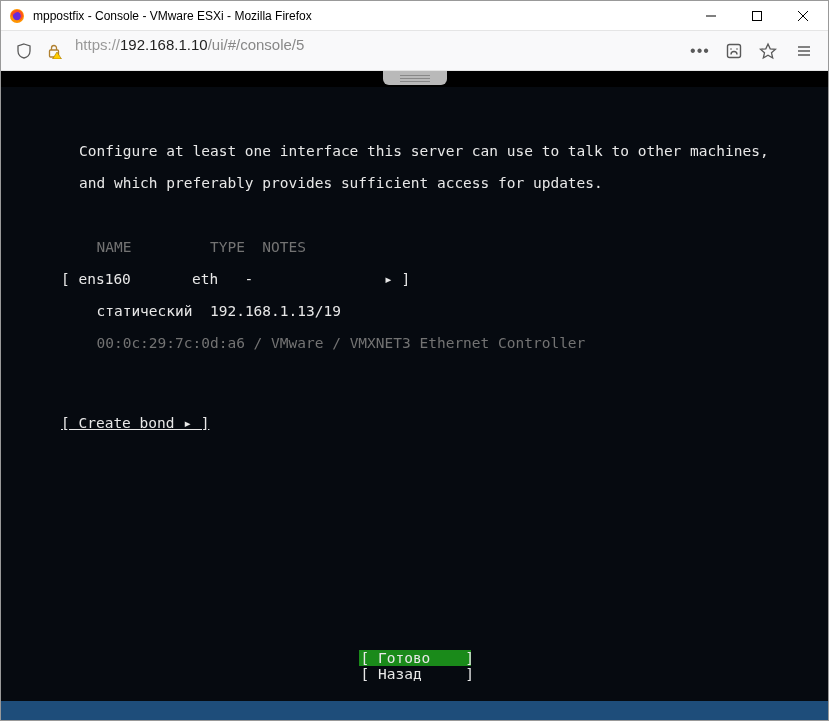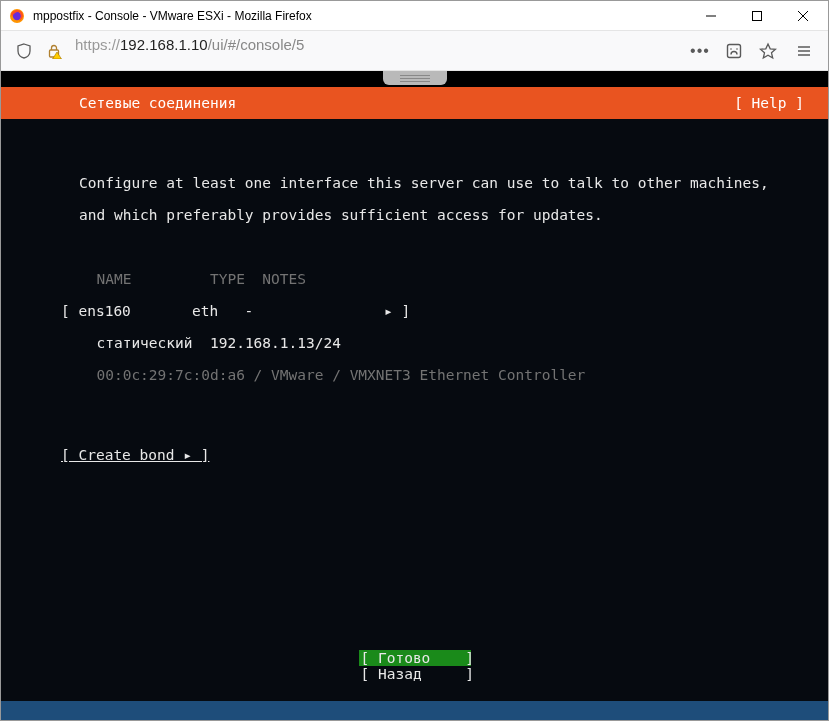--- a/index.html
+++ b/index.html
@@ -249,32 +249,28 @@
   <div class="blackbar">
     <div class="notch">
       <div style="display:flex;flex-direction:column;gap:2px;">
         <div class="notch-line"></div>
         <div class="notch-line"></div>
         <div class="notch-line"></div>
       </div>
     </div>
   </div>
 
-  <div class="orangebar">
-    <span class="orangebar-title">Сетевые соединения</span>
-    <span class="orangebar-help">[ Help ]</span>
-  </div>
 
   <div class="term-body">
 <div class="term-line white">Configure at least one interface this server can use to talk to other machines,</div>
 <div class="term-line white">and which preferably provides sufficient access for updates.</div>
 <div class="term-line"></div>
 <div class="term-line grey">  <span>NAME</span>         <span>TYPE</span>  <span>NOTES</span></div>
 <div class="term-line white"><span style="margin-left:-18px;">[</span> <span>ens160</span>       <span>eth</span>   <span>-</span>               <span>▸ ]</span></div>
-<div class="term-line white">  <span>статический</span>  <span>192.168.1.13/24</span></div>
+<div class="term-line white">  <span>статический</span>  <span>192.168.1.13/19</span></div>
 <div class="term-line grey">  <span>00:0c:29:7c:0d:a6 / VMware / VMXNET3 Ethernet Controller</span></div>
 <div class="create-bond"></div>
 <div class="term-line white"><span style="margin-left:-18px;text-decoration:underline;">[ Create bond ▸ ]</span></div>
   </div>
 
   <div class="bottom-buttons">
     <div><span class="term-button btn-sel">[ Готово    ]</span></div>
     <div><span class="term-button">[ Назад     ]</span></div>
   </div>
 

